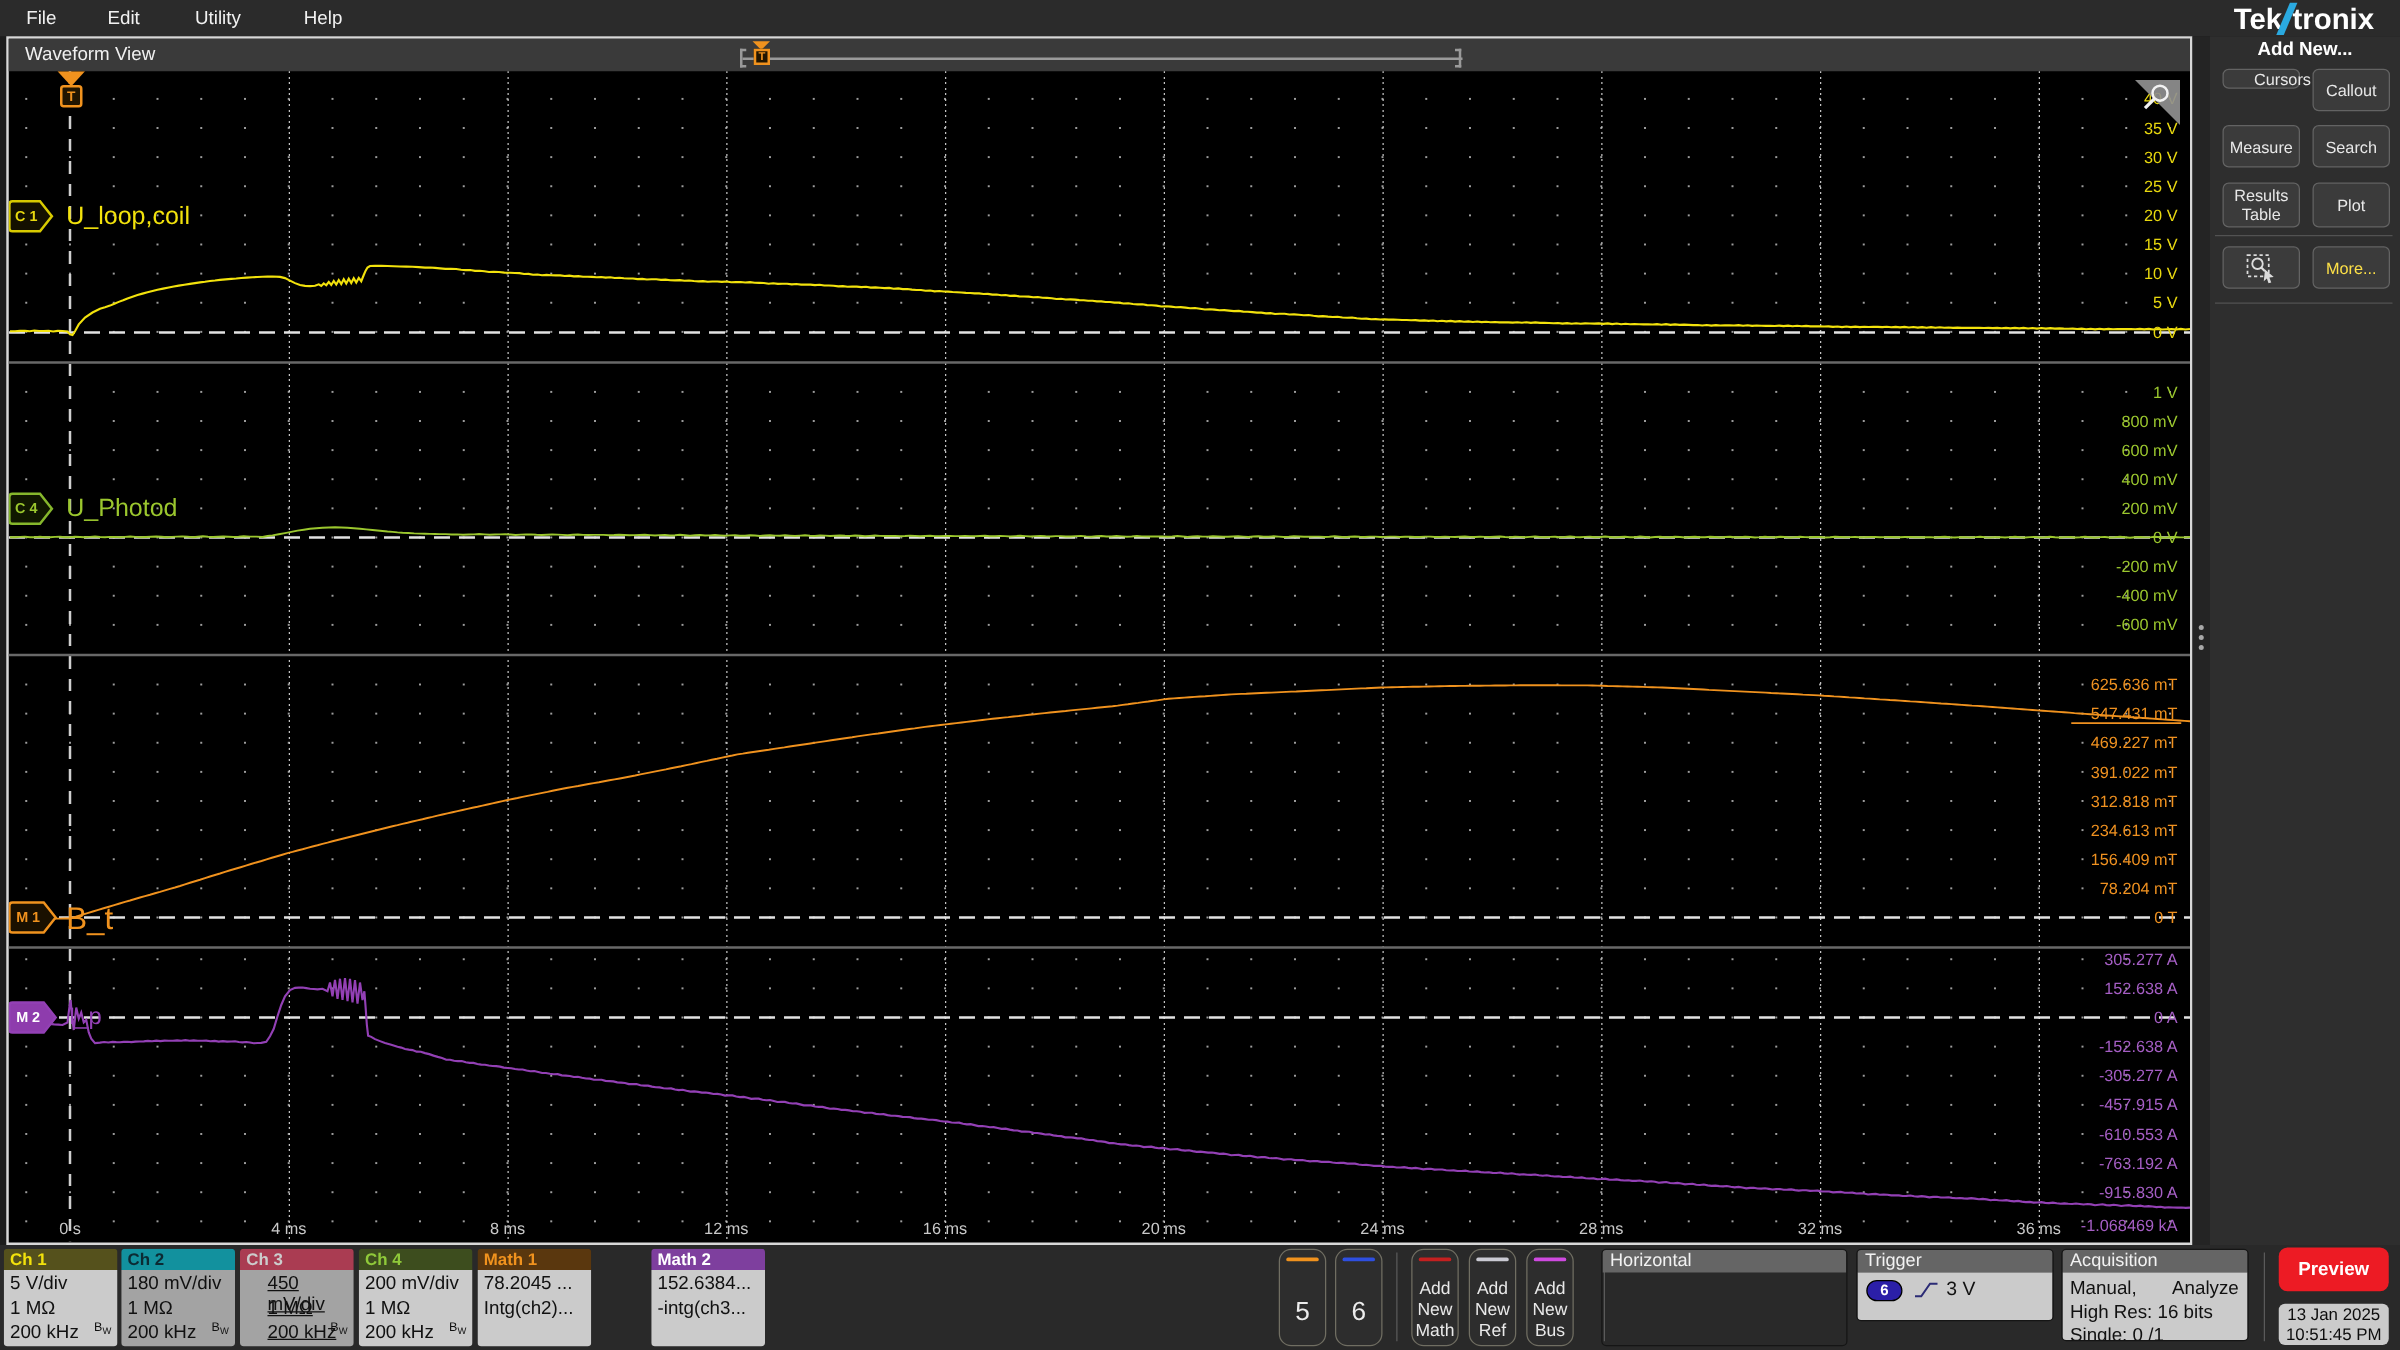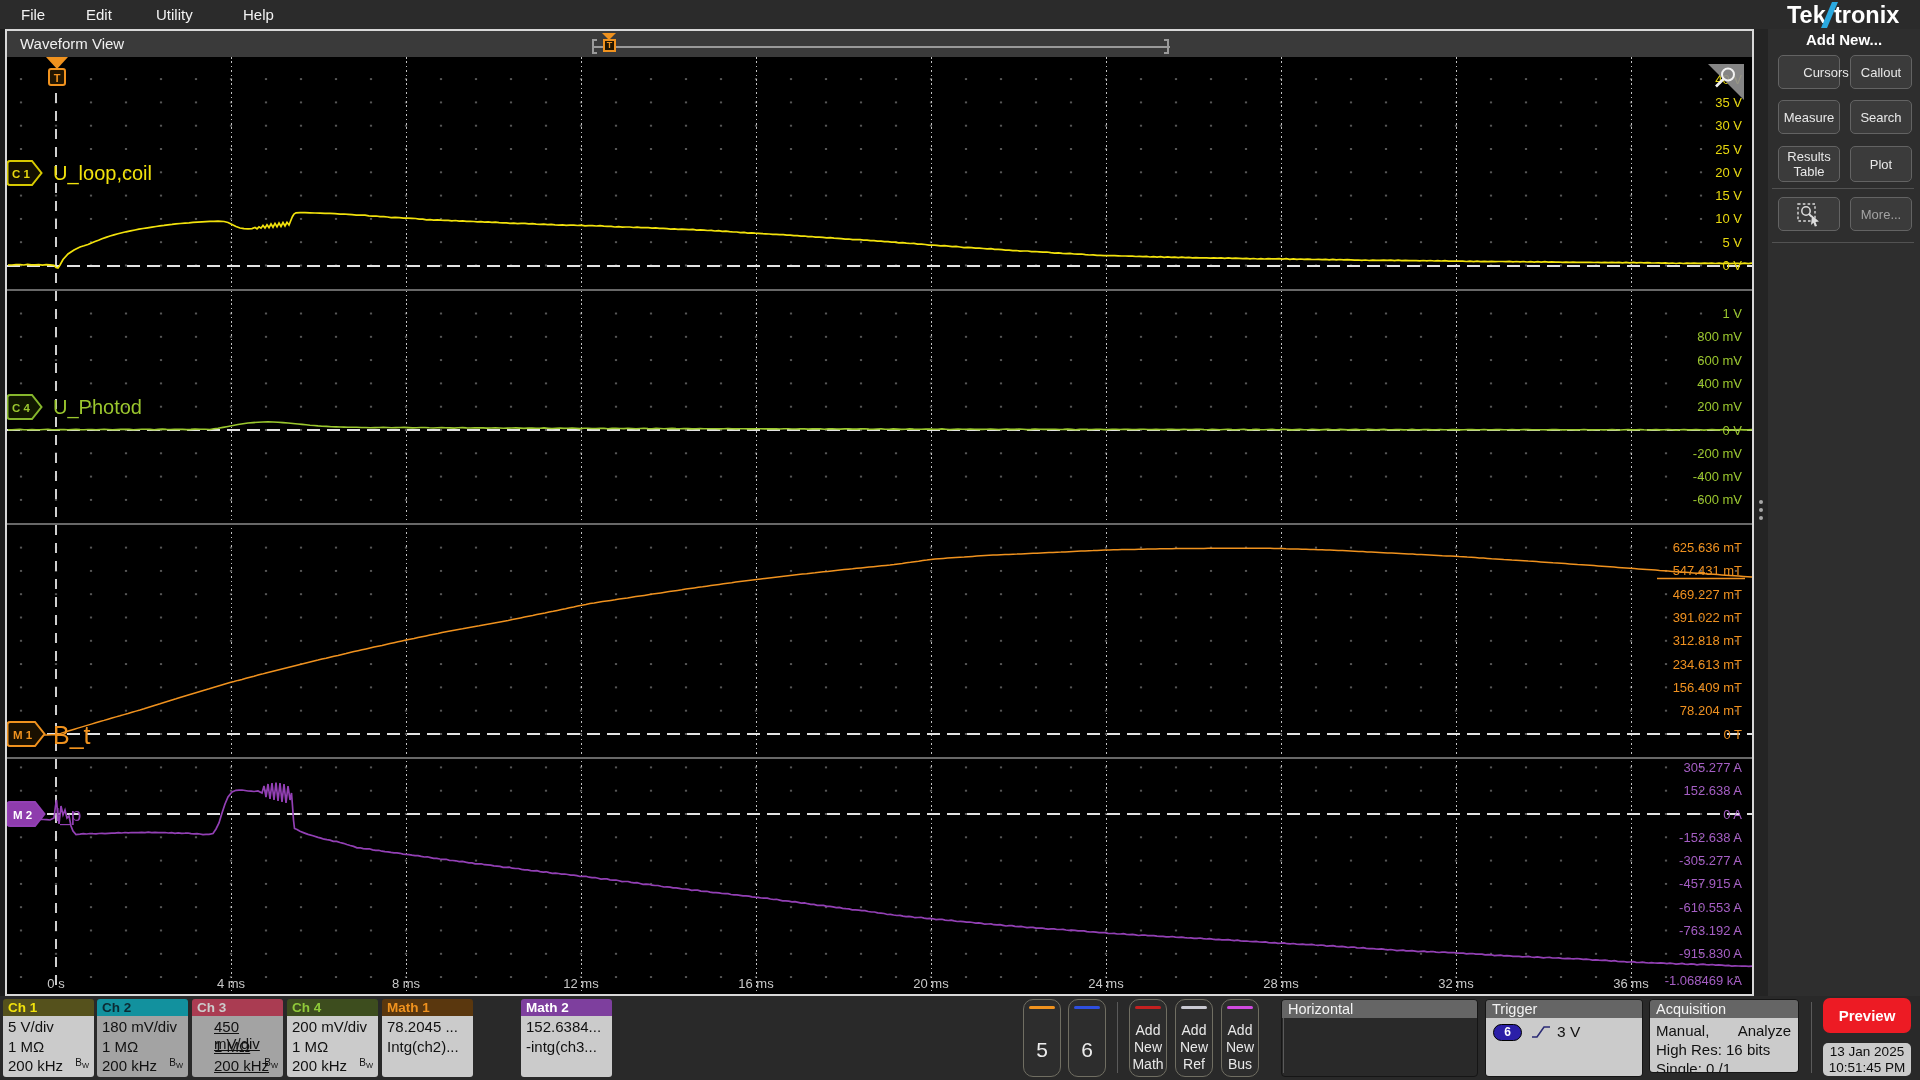--- a/index.html
+++ b/index.html
@@ -129,36 +129,36 @@
 <polygon points="1701,7 1737,7 1737,43" fill="#909090" opacity="0.92"></polygon>
 <circle cx="1721" cy="17.5" r="6" fill="none" stroke="#f2f2f2" stroke-width="2"></circle>
 <line x1="1716.5" y1="22" x2="1709" y2="29.5" stroke="#f2f2f2" stroke-width="2.6"></line>
 </svg>
 <div style="position:absolute;left:1754px;top:29px;width:14px;height:967px;background:#242424;"></div>
 <div style="position:absolute;left:1759px;top:500px;width:4px;height:4px;border-radius:2px;background:#a8a8a8;"></div>
 <div style="position:absolute;left:1759px;top:508px;width:4px;height:4px;border-radius:2px;background:#a8a8a8;"></div>
 <div style="position:absolute;left:1759px;top:516px;width:4px;height:4px;border-radius:2px;background:#a8a8a8;"></div>
 <div style="position:absolute;left:1768px;top:29px;width:152px;height:967px;background:#2e2e2e;"></div>
 <div style="position:absolute;left:1768px;top:31px;width:152px;text-align:center;color:#fff;font-size:15px;font-weight:bold;">Add New...</div>
-<div style="position:absolute;left:1778px;top:55px;width:62px;height:34px;background:#3b3b3b;border:1px solid #636363;border-radius:5px;box-sizing:border-box;color:#e8e8e8;font-size:13px;display:flex;align-items:center;justify-content:center;text-align:left;padding-left:34px;">Cursors</div>
+<div style="position:absolute;left:1778px;top:55px;width:62px;height:16px;background:#3b3b3b;border:1px solid #636363;border-radius:5px;box-sizing:border-box;color:#e8e8e8;font-size:13px;display:flex;align-items:center;justify-content:center;text-align:left;padding-left:34px;">Cursors</div>
 <div style="position:absolute;left:1850px;top:55px;width:62px;height:34px;background:#3b3b3b;border:1px solid #636363;border-radius:5px;box-sizing:border-box;color:#e8e8e8;font-size:13px;display:flex;align-items:center;justify-content:center;text-align:center;">Callout</div>
 <div style="position:absolute;left:1778px;top:100px;width:62px;height:34px;background:#3b3b3b;border:1px solid #636363;border-radius:5px;box-sizing:border-box;color:#e8e8e8;font-size:13px;display:flex;align-items:center;justify-content:center;text-align:center;">Measure</div>
 <div style="position:absolute;left:1850px;top:100px;width:62px;height:34px;background:#3b3b3b;border:1px solid #636363;border-radius:5px;box-sizing:border-box;color:#e8e8e8;font-size:13px;display:flex;align-items:center;justify-content:center;text-align:center;">Search</div>
 <div style="position:absolute;left:1778px;top:146px;width:62px;height:36px;background:#3b3b3b;border:1px solid #636363;border-radius:5px;box-sizing:border-box;color:#e8e8e8;font-size:13px;display:flex;align-items:center;justify-content:center;text-align:center;">Results<br>Table</div>
 <div style="position:absolute;left:1850px;top:146px;width:62px;height:36px;background:#3b3b3b;border:1px solid #636363;border-radius:5px;box-sizing:border-box;color:#e8e8e8;font-size:13px;display:flex;align-items:center;justify-content:center;text-align:center;">Plot</div>
 <div style="position:absolute;left:1772px;top:188px;width:142px;height:1px;background:#525252;"></div>
 <div style="position:absolute;left:1778px;top:197px;width:62px;height:34px;background:#3b3b3b;border:1px solid #636363;border-radius:5px;box-sizing:border-box;">
     <svg width="26" height="26" viewBox="0 0 26 26" style="position:absolute;left:17px;top:3px;">
       <rect x="2" y="3" width="17" height="17" fill="none" stroke="#dcdcdc" stroke-width="1.4" stroke-dasharray="2.6 2.2"></rect>
       <circle cx="10" cy="10" r="4.2" fill="none" stroke="#dcdcdc" stroke-width="1.5"></circle>
       <line x1="13" y1="13" x2="16" y2="16" stroke="#dcdcdc" stroke-width="1.8"></line>
       <polygon points="16,14.5 23,20.5 19.5,21 21,25 18.8,25.5 17.5,21.8 15,24" fill="#dcdcdc"></polygon>
     </svg>
   </div>
-<div style="position:absolute;left:1850px;top:197px;width:62px;height:34px;background:#3b3b3b;border:1px solid #636363;border-radius:5px;box-sizing:border-box;color:#a3a3a3;font-size:13px;display:flex;align-items:center;justify-content:center;text-align:center;">More...</div>
+<div style="position:absolute;left:1850px;top:197px;width:62px;height:34px;background:#3b3b3b;border:1px solid #636363;border-radius:5px;box-sizing:border-box;color:#fde047;font-size:13px;display:flex;align-items:center;justify-content:center;text-align:center;">More...</div>
 <div style="position:absolute;left:1772px;top:242px;width:142px;height:1px;background:#525252;"></div>
 
 <div style="position:absolute;left:0;top:996px;width:1920px;height:84px;background:#292929;"></div>
 <div style="position:absolute;left:3px;top:999px;width:91px;height:78px;border-radius:3px;overflow:hidden;">
     <div style="height:17px;background:#55511c;color:#f2e20c;font-size:13.5px;font-weight:bold;line-height:17px;padding-left:5px;">Ch 1</div>
     <div style="position:relative;height:61px;background:#cbcbcb;color:#111;font-size:15px;padding:2px 0 0 5px;">
       <div style="height:19.5px;">5 V/div</div>
       <div style="height:19.5px;">1 MΩ</div>
       <div style="height:19.5px;">200 kHz</div>
       <span style="position:absolute;right:5px;top:41px;font-size:10px;color:#111;">B<span style="font-size:7.5px;vertical-align:-2px;">W</span></span>
@@ -235,21 +235,21 @@
     <div style="position:absolute;left:0;right:0;top:22px;text-align:center;font-size:14px;color:#e9e9e9;">
       <div style="line-height:17px;">Add</div>
       <div style="line-height:17px;">New</div>
       <div style="line-height:17px;">Bus</div>
     </div>
   </div>
 <div style="position:absolute;left:1283px;top:1002px;width:1px;height:71px;background:#5a5a5a;"></div>
 <div style="position:absolute;left:1281px;top:999px;width:197px;height:78px;border-radius:4px;overflow:hidden;border:1px solid #151515;box-sizing:border-box;">
     <div style="height:18px;background:#656565;color:#f2f2f2;font-size:14.5px;line-height:18px;padding-left:6px;">Horizontal</div>
   </div>
-<div style="position:absolute;left:1485px;top:999px;width:158px;height:78px;border-radius:4px;overflow:hidden;border:1px solid #151515;box-sizing:border-box;">
+<div style="position:absolute;left:1485px;top:999px;width:158px;height:58px;border-radius:4px;overflow:hidden;border:1px solid #151515;box-sizing:border-box;">
     <div style="height:18px;background:#656565;color:#f2f2f2;font-size:14.5px;line-height:18px;padding-left:6px;">Trigger</div>
     <div style="position:relative;height:58px;background:#cbcbcb;color:#111;font-size:15px;">
       <div style="position:absolute;left:7px;top:6px;width:29px;height:17px;background:#2b1fa8;border:1.5px solid #000;border-radius:9px;box-sizing:border-box;color:#fff;font-size:12px;font-weight:bold;text-align:center;line-height:14px;">6</div>
       <svg width="20" height="14" viewBox="0 0 20 14" style="position:absolute;left:45px;top:7px;">
         <polyline points="1,12 6,12 13,2 19,2" fill="none" stroke="#2b2b75" stroke-width="1.6"></polyline>
       </svg>
       <div style="position:absolute;left:71px;top:5px;font-size:15.5px;">3 V</div>
     </div>
   </div>
 <div style="position:absolute;left:1649px;top:999px;width:150px;height:74px;border-radius:4px;overflow:hidden;border:1px solid #151515;box-sizing:border-box;">

